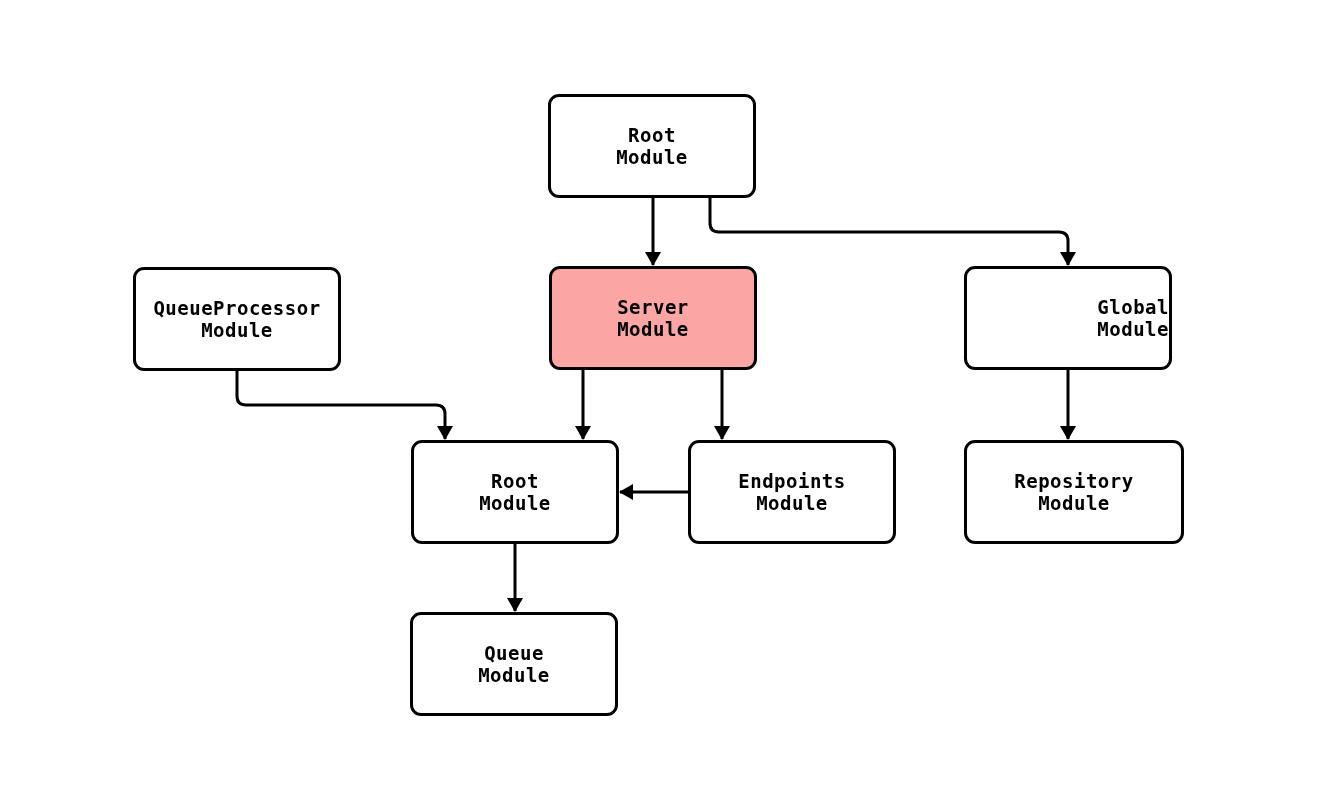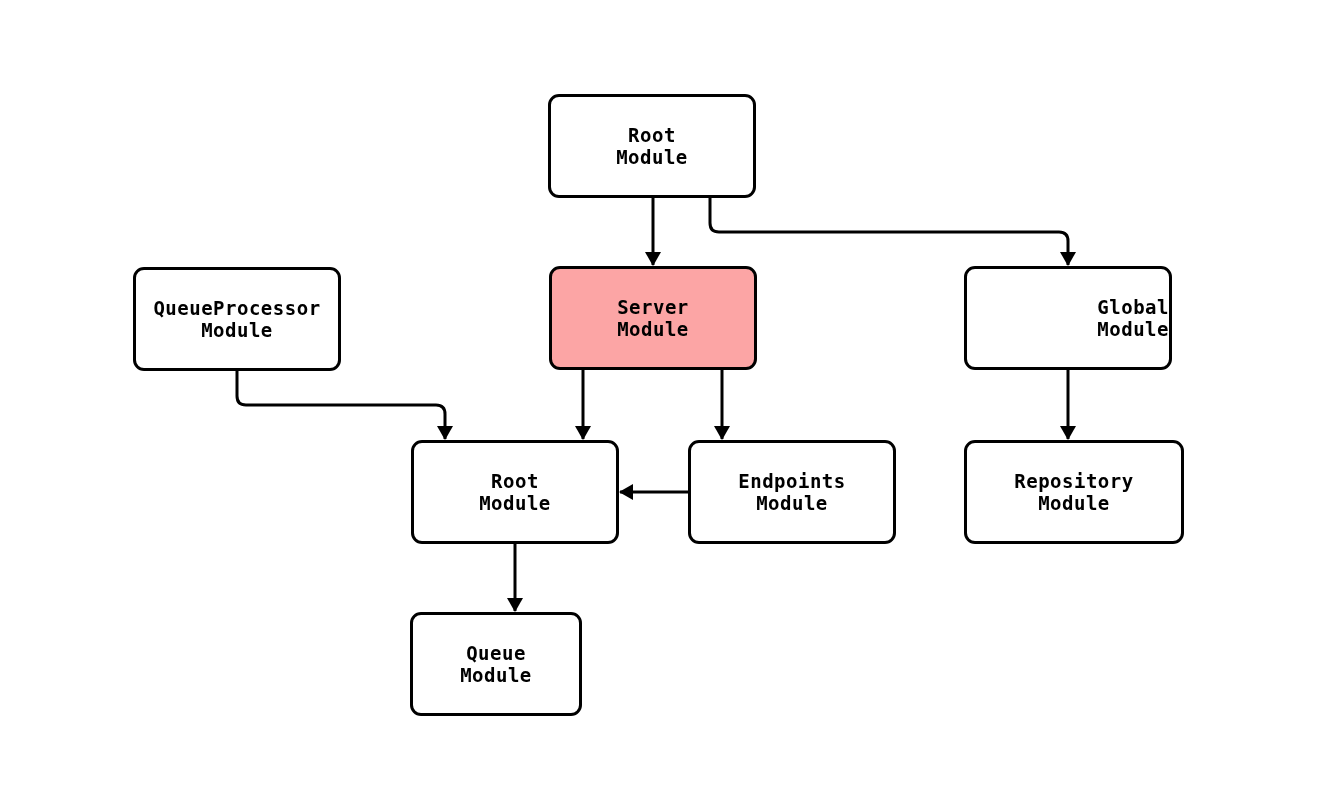--- a/index.html
+++ b/index.html
@@ -78,18 +78,18 @@
         <span>Module</span>
       </div>
       <div class="node" style="left: 688px; top: 440px; width: 208px; height: 104px; border: 3px solid rgb(0, 0, 0); background: rgb(255, 255, 255); color: rgb(0, 0, 0);">
         <span>Endpoints</span>
         <span>Module</span>
       </div>
       <div class="node" style="left: 964px; top: 440px; width: 220px; height: 104px; border: 3px solid rgb(0, 0, 0); background: rgb(255, 255, 255); color: rgb(0, 0, 0);">
         <span>Repository</span>
         <span>Module</span>
       </div>
-      <div class="node" style="left: 410px; top: 612px; width: 172px; height: 104px; border: 3px solid rgb(0, 0, 0); background: rgb(255, 255, 255); color: rgb(0, 0, 0);">
+      <div class="node" style="left: 410px; top: 612px; width: 208px; height: 104px; border: 3px solid rgb(0, 0, 0); background: rgb(255, 255, 255); color: rgb(0, 0, 0);">
         <span>Queue</span>
         <span>Module</span>
       </div>
     </div>
 </div>
 
 </body></html>

